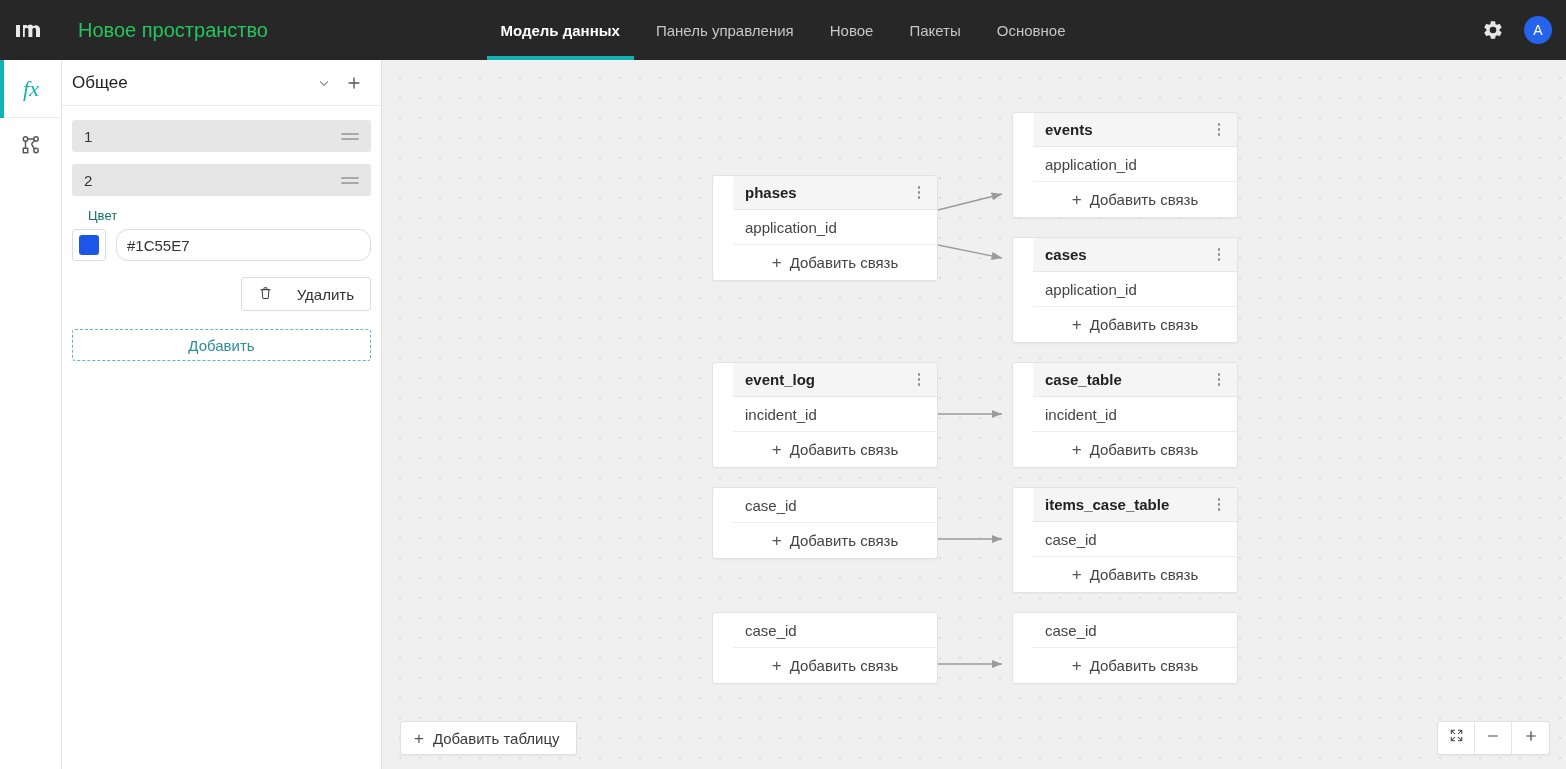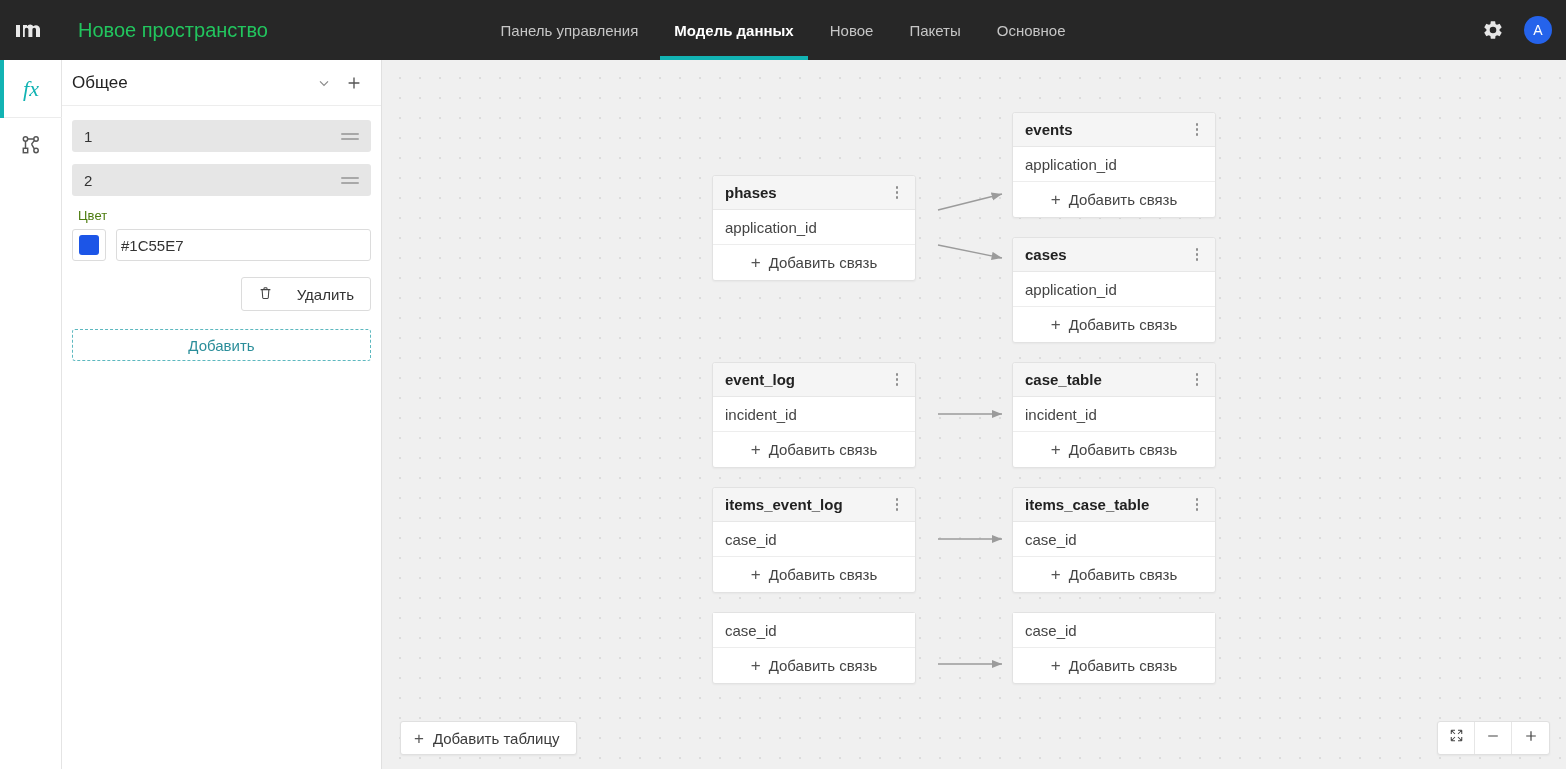--- a/index.html
+++ b/index.html
@@ -88,31 +88,31 @@
   }
   .panel-body { padding: 14px 10px 0 10px; }
   .lrow {
     height: 32px; background: #e6e6e6; border-radius: 3px;
     display: flex; align-items: center; padding: 0 12px;
     margin-bottom: 12px; cursor: pointer;
   }
   .lrow-label { flex: 1; font-size: 15px; color: #333; }
   .drag-handle { width: 18px; display: flex; flex-direction: column; gap: 3px; cursor: grab; }
   .drag-handle i { display: block; height: 2px; background: #a8a8a8; border-radius: 1px; }
-  .field-label { font-size: 13px; color: #4d7c0f; margin: 6px 0 6px 6px; }
+  .field-label { font-size: 13px; color: #0f766e; margin: 6px 0 6px 16px; }
   .color-row { display: flex; align-items: center; gap: 10px; }
   .swatch-box {
     width: 34px; height: 32px; border: 1px solid #dcdcdc; border-radius: 3px;
     background: #fff; display: flex; align-items: center; justify-content: center;
     cursor: pointer;
   }
   .swatch { width: 20px; height: 20px; border-radius: 3px; }
   .hex-input {
-    flex: 1; height: 32px; border: 1px solid #dcdcdc; border-radius: 3px;
-    padding: 0 4px; font-size: 15px; color: #333; background: #fff;
+    flex: 1; height: 32px; border: 1px solid #dcdcdc; border-radius: 12px;
+    padding: 0 10px; font-size: 15px; color: #333; background: #fff;
     font-family: "Liberation Sans", sans-serif; outline: none;
   }
   .delete-row { display: flex; justify-content: flex-end; margin-top: 16px; }
   .btn-delete {
     display: flex; align-items: center; gap: 24px; height: 34px;
     padding: 0 16px; border: 1px solid #dcdcdc; border-radius: 3px;
     background: #fff; font-size: 15px; color: #333; cursor: pointer;
   }
   .btn-add-dashed {
     margin-top: 18px; height: 32px; width: 100%;
@@ -126,23 +126,24 @@
     position: absolute; left: 382px; top: 60px; width: 1184px; height: 709px;
     background-color: #f0f0f0;
     background-image: radial-gradient(#dcdcdc 1.1px, transparent 1.2px);
     background-size: 20px 20px;
     background-position: 8px 8px;
     overflow: hidden;
   }
   .edges { position: absolute; left: 0; top: 0; width: 1184px; height: 709px; }
 
   .node {
-    position: absolute; width: 204px; background: #ffffff;
+    position: absolute; width: 226px; background: #ffffff;
     border: 1px solid #e2e2e2; border-radius: 3px;
     box-shadow: 0 1px 2px rgba(0,0,0,0.04);
+    padding-left: 20px;
   }
   .node-head {
     height: 34px; background: #f5f5f5; border-bottom: 1px solid #e7e7e7;
     display: flex; align-items: center; padding: 0 8px 0 12px;
     border-radius: 3px 3px 0 0; cursor: move;
   }
   .node-title { flex: 1; font-size: 15px; font-weight: bold; color: #222; }
   .kebab {
     width: 20px; height: 24px; display: flex; flex-direction: column;
     align-items: center; justify-content: center; gap: 2.5px; cursor: pointer;
@@ -187,22 +188,22 @@
   <div class="topbar">
     <div class="logo">
       <svg width="30" height="16" viewBox="0 0 30 16" aria-hidden="true">
         <rect x="0" y="3" width="4" height="12" fill="#e9e9e9"></rect>
         <path d="M7 15 V3 h4 v1.2 a4 4 0 0 1 6.4 0 a4 4 0 0 1 6.6 2.6 V15 h-4 V7.6 a1.8 1.8 0 0 0 -3.6 0 V15 h-4 V7.6 a1.8 1.8 0 0 0 -3.6 0 V15 z" fill="#e9e9e9"></path>
       </svg>
     </div>
     <div class="ws-title">Новое пространство</div>
 
     <div class="nav">
+      <div class="nav-item active">Модель данных</div>
       <div class="nav-item">Панель управления</div>
-      <div class="nav-item active">Модель данных</div>
       <div class="nav-item">Новое</div>
       <div class="nav-item">Пакеты</div>
       <div class="nav-item">Основное</div>
     </div>
 
     <div class="topbar-right">
       <div class="gear">
         <svg width="22" height="22" viewBox="0 0 24 24" fill="#e6e6e6" aria-hidden="true">
           <path d="M19.14 12.94a7.4 7.4 0 0 0 .06-.94 7.4 7.4 0 0 0-.06-.94l2.03-1.58a.5.5 0 0 0 .12-.62l-1.92-3.32a.5.5 0 0 0-.6-.22l-2.39.96a7.2 7.2 0 0 0-1.62-.94l-.36-2.54a.5.5 0 0 0-.5-.42h-3.84a.5.5 0 0 0-.5.42l-.36 2.54c-.58.24-1.12.56-1.62.94l-2.39-.96a.5.5 0 0 0-.6.22L2.67 8.86a.5.5 0 0 0 .12.62l2.03 1.58c-.04.31-.06.63-.06.94s.02.63.06.94l-2.03 1.58a.5.5 0 0 0-.12.62l1.92 3.32c.13.22.39.3.6.22l2.39-.96c.5.38 1.04.7 1.62.94l.36 2.54c.04.24.25.42.5.42h3.84c.25 0 .46-.18.5-.42l.36-2.54c.58-.24 1.12-.56 1.62-.94l2.39.96c.22.08.47 0 .6-.22l1.92-3.32a.5.5 0 0 0-.12-.62l-2.03-1.58zM12 15.6A3.6 3.6 0 1 1 12 8.4a3.6 3.6 0 0 1 0 7.2z"></path>
         </svg>
@@ -376,28 +377,20 @@
           </span>
       </div>
       <div class="node-field">incident_id</div>
       <div class="node-foot">
         <span class="plus-glyph">+</span>
         <span>Добавить связь</span>
       </div>
     </div>
 
     <div class="node" style="left:330px; top:427px">
-      <div class="node-head">
-        <span class="node-title">items_event_log</span>
-        <span class="kebab">
-            <i></i>
-            <i></i>
-            <i></i>
-          </span>
-      </div>
       <div class="node-field">case_id</div>
       <div class="node-foot">
         <span class="plus-glyph">+</span>
         <span>Добавить связь</span>
       </div>
     </div>
 
     <div class="node" style="left:630px; top:427px">
       <div class="node-head">
         <span class="node-title">items_case_table</span>

